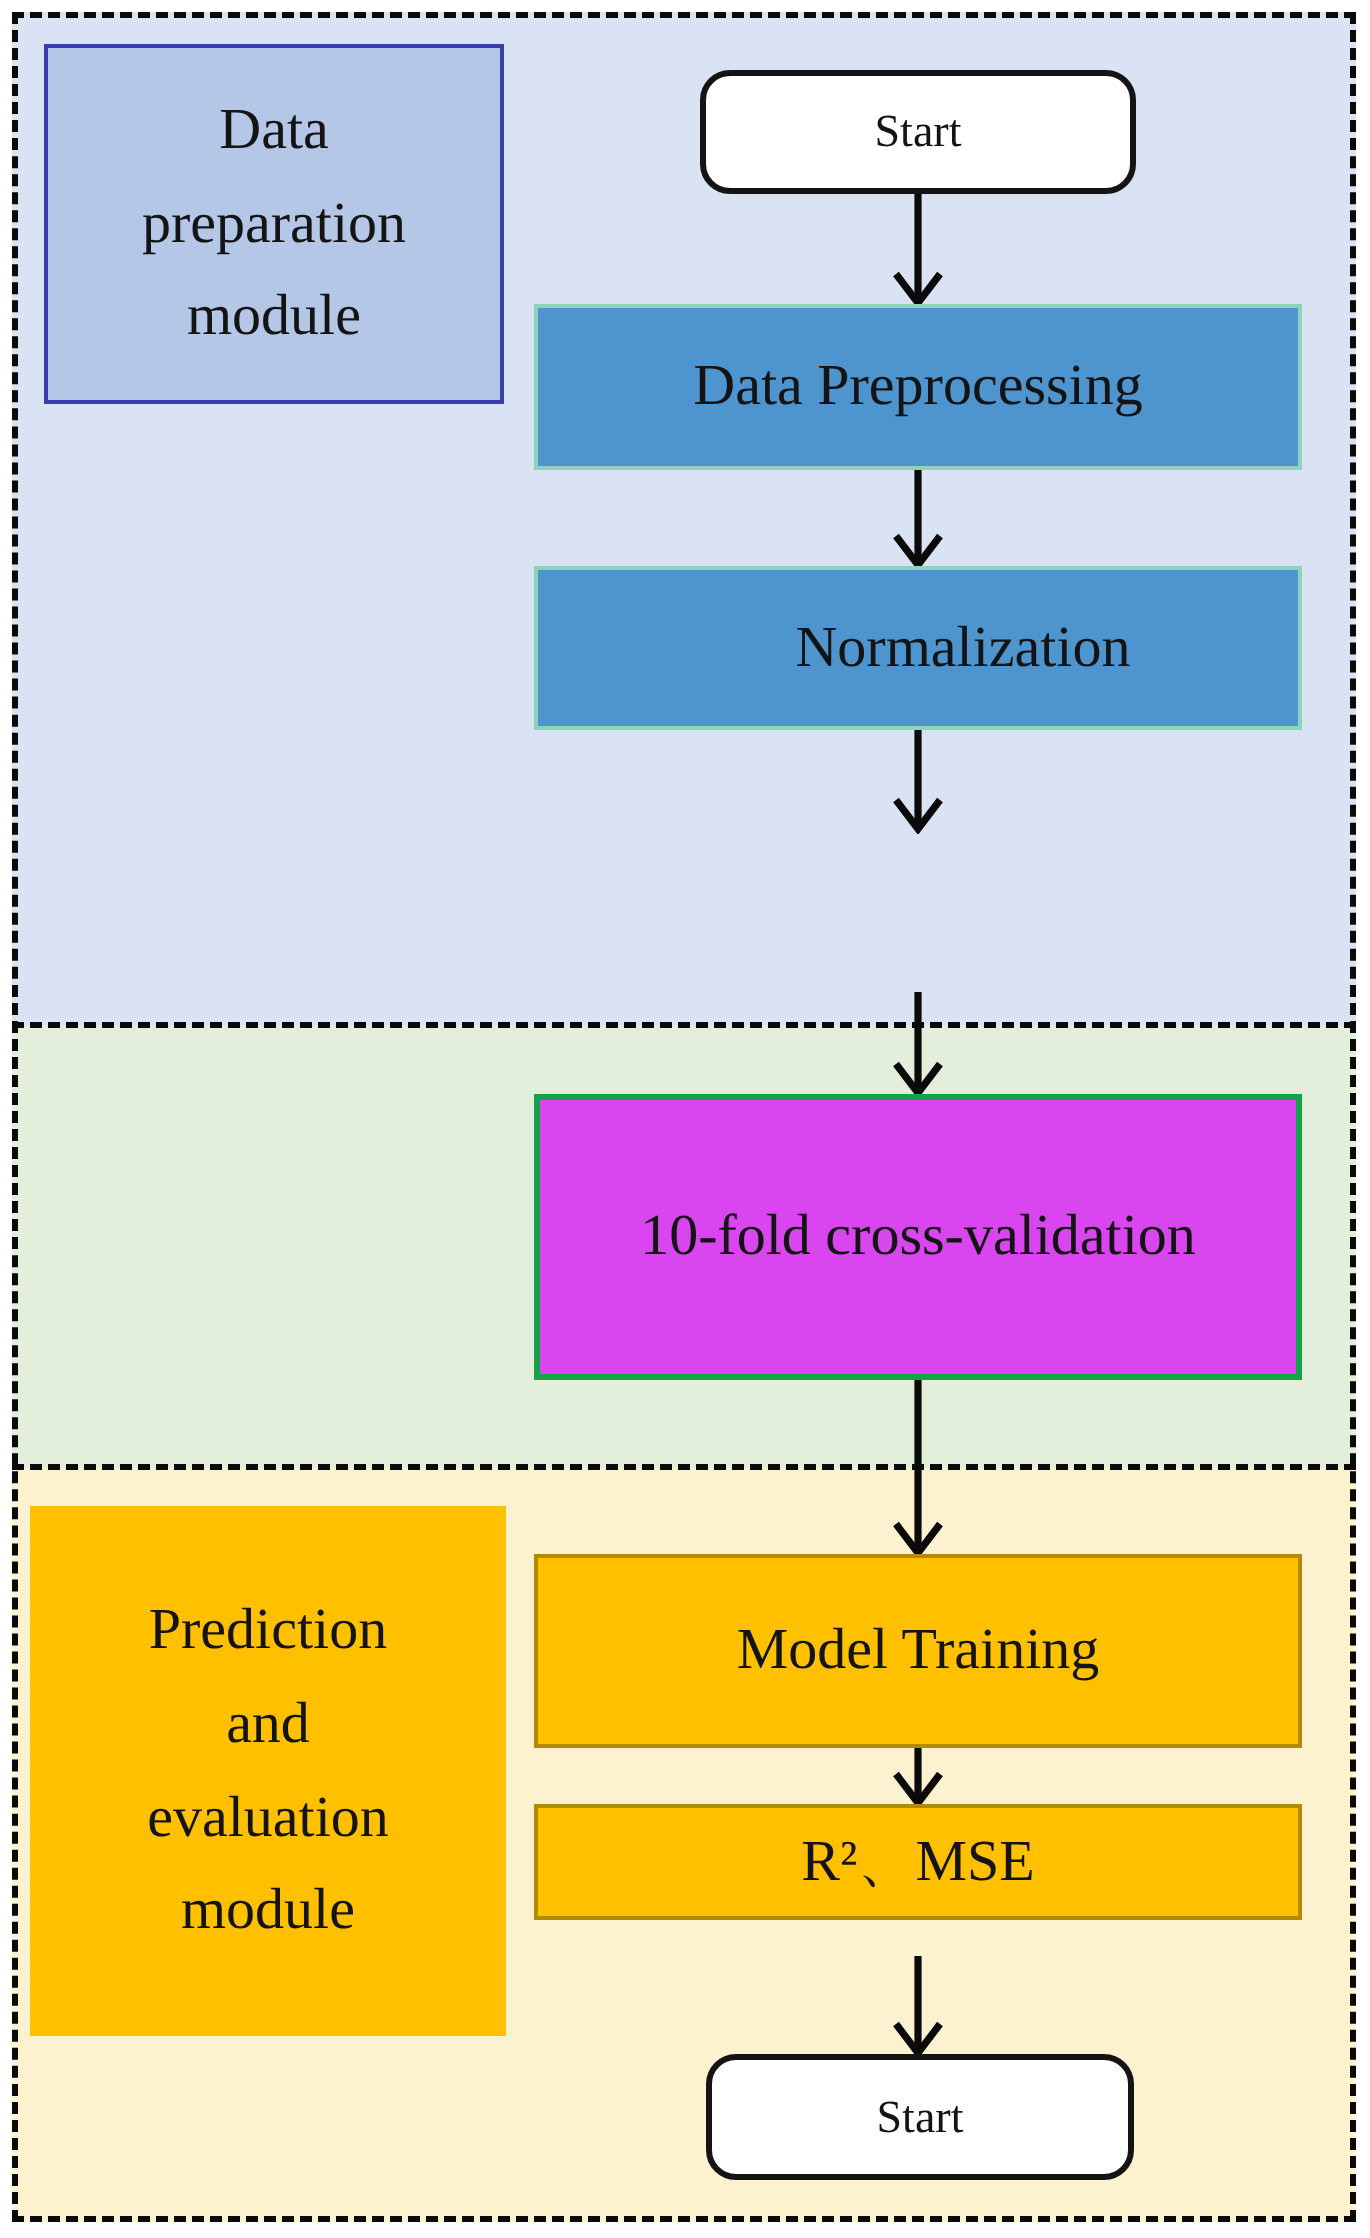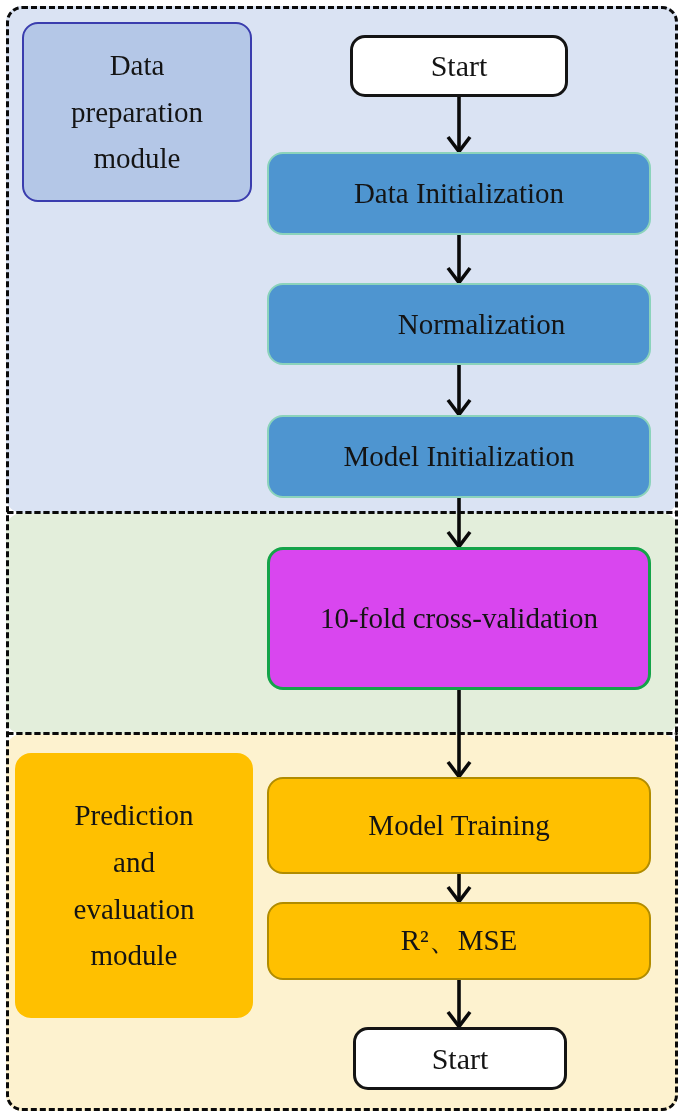--- a/index.html
+++ b/index.html
@@ -5,21 +5,21 @@
   html, body { margin: 0; padding: 0; background: #ffffff; }
   .canvas {
     position: relative;
     width: 685px;
     height: 1119px;
     background: #ffffff;
     font-family: "Liberation Serif", "DejaVu Serif", serif;
     color: #141414;
     overflow: hidden;
   }
-  .abs { position: absolute; box-sizing: border-box; border-radius: 16px; }
+  .abs { position: absolute; box-sizing: border-box; }
 
   
   .section { z-index: 0; }
   .sec-blue   { left: 6px; top: 6px;    width: 672px; height: 507px; background: #dae3f3; }
   .sec-green  { left: 6px; top: 513px;  width: 672px; height: 221px; background: #e3eedb; }
   .sec-yellow { left: 6px; top: 734px;  width: 672px; height: 377px; background: #fdf2cf; }
 
   
   .outer-frame {
     left: 6px; top: 6px; width: 672px; height: 1105px;
@@ -50,37 +50,37 @@
   .module-pred-eval .inner { width: 165px; }
 
   
   .node {
     display: flex; align-items: center; justify-content: center;
     text-align: center; z-index: 4;
     font-size: 29px;
   }
   .terminator {
     background: #ffffff; border: 3px solid #141414; border-radius: 15px;
-    font-size: 30px;
+    font-size: 23px;
   }
   .term-top    { left: 350px; top: 35px;   width: 218px; height: 62px; }
   .term-bottom { left: 353px; top: 1027px; width: 214px; height: 63px; }
 
   .proc { left: 267px; width: 384px; }
   .proc-blue   { background: #4e95d0; border: 2px solid #8bd3bb; }
   .proc-green  { background: #d946ef; border: 3px solid #14a349; }
   .proc-orange { background: #ffc000; border: 2px solid #b18c00; }
 
   .n-preproc  { top: 152px; height: 83px; }
   .n-norm     { top: 283px; height: 82px; padding-left: 45px; }
   .n-init     { top: 415px; height: 83px; }
   .n-tenfold  { top: 547px; height: 143px; line-height: 1.85; }
   .n-tenfold .inner { max-width: 300px; }
   .n-train    { top: 777px; height: 97px; }
-  .n-r2mse    { top: 902px; height: 78px; }
+  .n-r2mse    { top: 902px; height: 58px; }
 
   
   .arrow { left: 444px; width: 30px; z-index: 3; pointer-events: none; }
   .arrow svg { display: block; }
   .a1 { top: 96px;  height: 58px; }
   .a2 { top: 233px; height: 52px; }
   .a3 { top: 363px; height: 54px; }
   .a4 { top: 496px; height: 53px; }
   .a5 { top: 688px; height: 91px; }
   .a6 { top: 858px; height: 46px; }
@@ -147,30 +147,27 @@
   </div>
   <div class="abs module-box module-pred-eval">
     <span class="inner">Prediction and evaluation module</span>
   </div>
 
   <div class="abs node terminator term-top">
     <span>Start</span>
   </div>
 
   <div class="abs node proc proc-blue n-preproc">
-    <span>Data Initialization</span>
+    <span>Data Preprocessing</span>
   </div>
 
   <div class="abs node proc proc-blue n-norm">
     <span>Normalization</span>
   </div>
 
-  <div class="abs node proc proc-blue n-init">
-    <span>Model Initialization</span>
-  </div>
 
   <div class="abs node proc proc-green n-tenfold">
     <span class="inner">10-fold cross-validation</span>
   </div>
 
   <div class="abs node proc proc-orange n-train">
     <span>Model Training</span>
   </div>
 
   <div class="abs node proc proc-orange n-r2mse">

